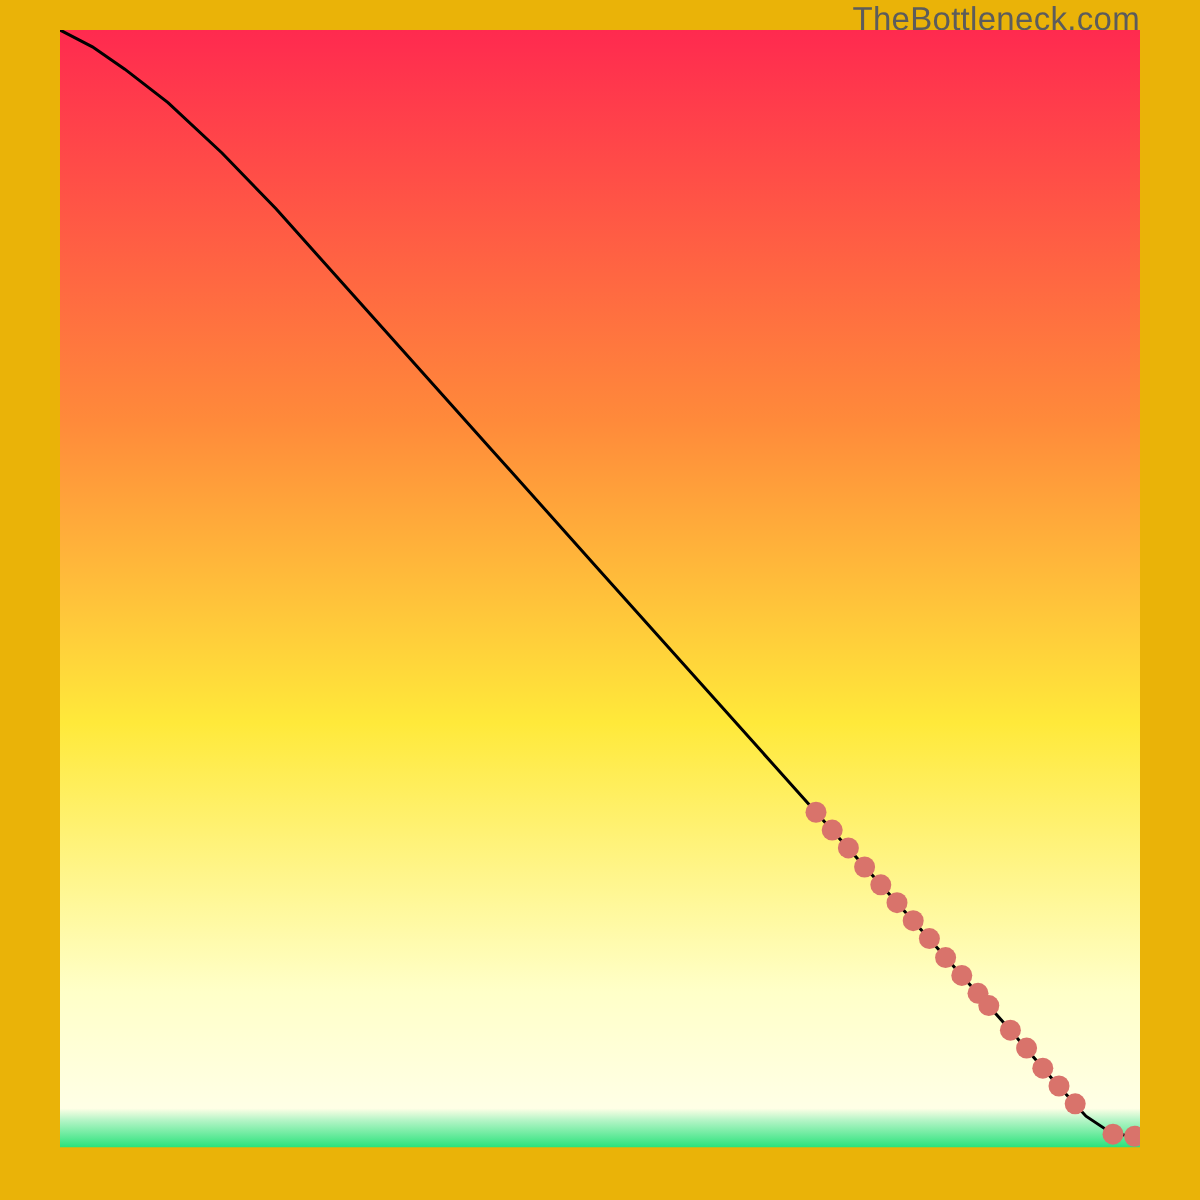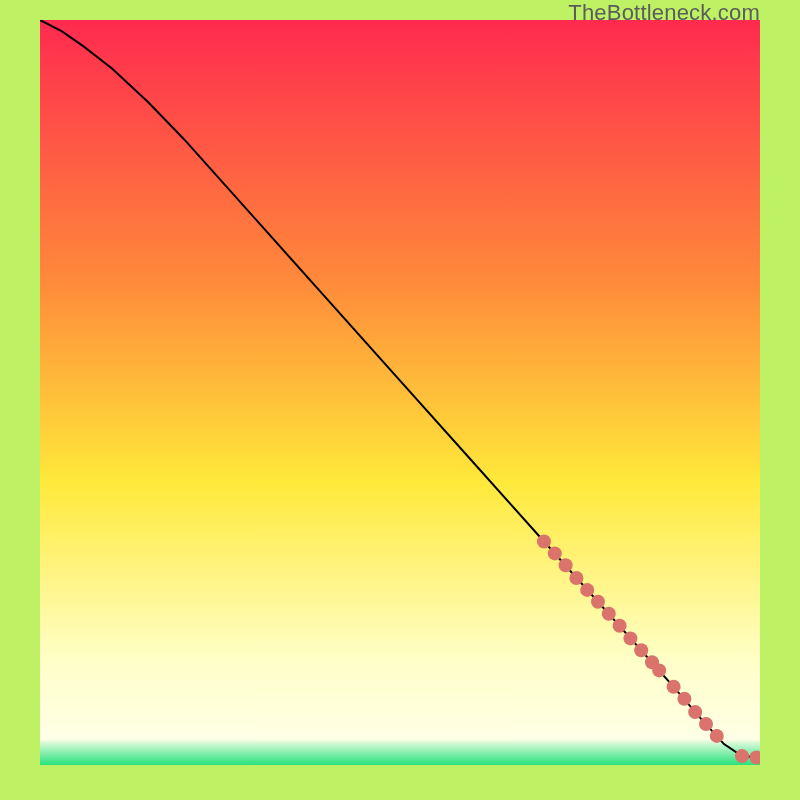--- a/index.html
+++ b/index.html
@@ -7,21 +7,21 @@
     padding: 0;
     width: 800px;
     height: 800px;
     overflow: hidden;
     background: #000;
     font-family: Arial, Helvetica, sans-serif;
   }
   .frame {
     position: absolute;
     inset: 0;
-    background: #bef264;
+    background: #eab308;
   }
   .plot-area {
     position: absolute;
     left: 40px;
     top: 20px;
     width: 720px;
     height: 745px;
   }
   .watermark {
     position: absolute;

